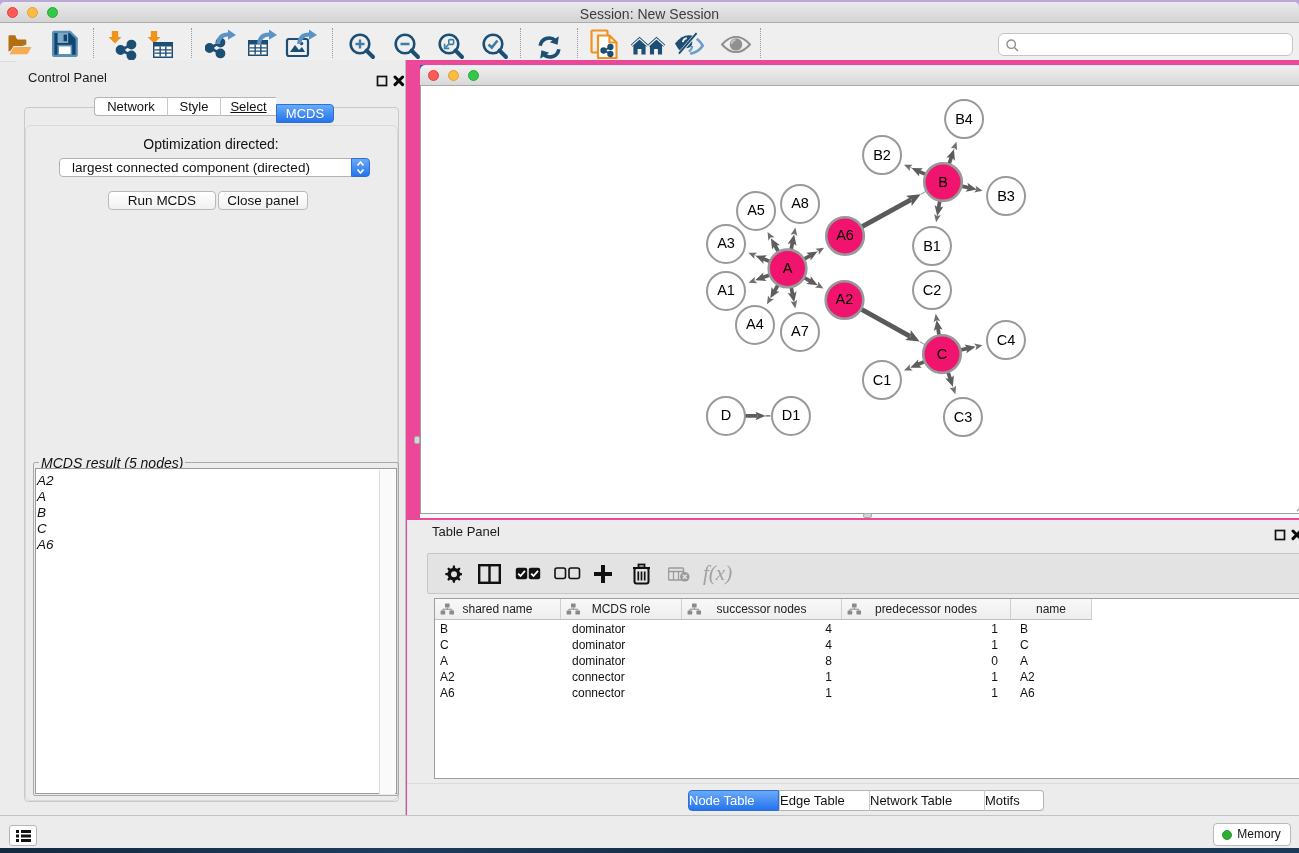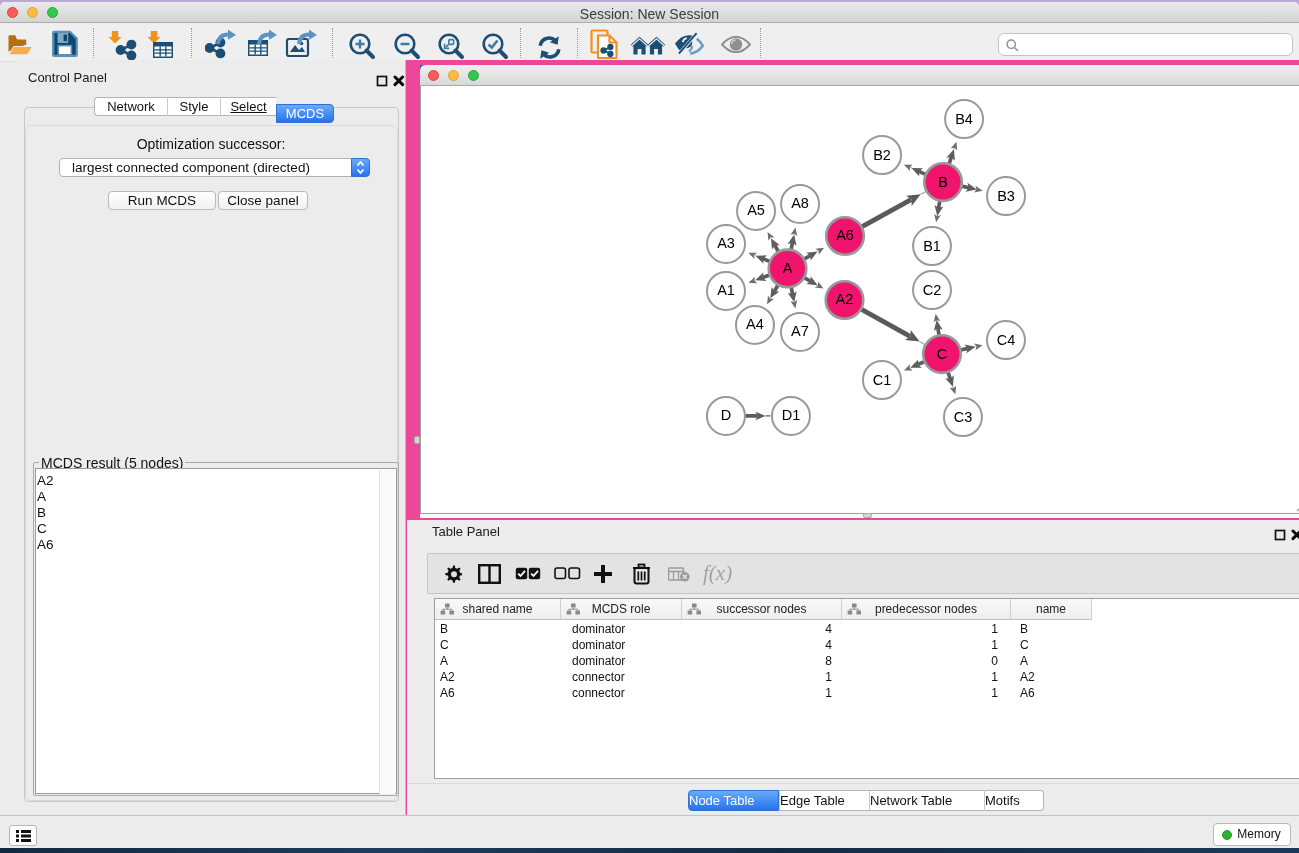--- a/index.html
+++ b/index.html
@@ -25,21 +25,21 @@
 #tabs{position:absolute;left:78px;top:37px;height:19px;display:flex;font-size:13px;}
 #tabs .tab{height:19px;line-height:18px;text-align:center;background:#fff;border-top:1px solid #b4b4b4;border-bottom:1px solid #b4b4b4;border-left:1px solid #c9c9c9;color:#111;}
 #tabs .tab:first-child{border-radius:4px 0 0 4px;border-left:1px solid #b4b4b4;}
 #tabs .tab.sel{background:linear-gradient(#6aaaf8,#2573ee);color:#fff;border:1px solid #2e6fd4;border-radius:0 4px 4px 0;}
 #cpanelbox{position:absolute;left:8px;top:47px;width:375px;height:695px;border:1px solid #c9c9c9;border-radius:4px;}
 #cpanelbox2{position:absolute;left:9px;top:65px;width:373px;height:676px;border:1px solid #d9d9d9;border-radius:6px;}
 #optlabel{position:absolute;left:0;top:76px;width:390px;text-align:center;font-size:14px;color:#111;}
 #combo{position:absolute;left:43px;top:98px;width:311px;height:19px;background:#fff;border:1px solid #b2b2b2;border-radius:4px;font-size:13.5px;color:#111;line-height:17px;padding-left:12px;}
 #combobtn{position:absolute;right:-1px;top:-1px;width:19px;height:19px;background:linear-gradient(#6aaaf8,#2573ee);border:1px solid #2e6fd4;border-radius:0 4px 4px 0;}
 .btn{position:absolute;height:19px;background:linear-gradient(#ffffff,#f1f1f1);border:1px solid #b9b9b9;border-radius:4px;font-size:13.5px;color:#111;text-align:center;line-height:17px;}
-#grp{position:absolute;left:17px;top:402px;width:366px;height:334px;border:1px solid #a9a9a9;border-radius:2px;}
+#grp{position:absolute;left:17px;top:402px;width:366px;height:334px;border:1px solid #a9a9a9;border-radius:2px;font-style:italic;}
 #grplegend{position:absolute;left:5px;top:-8px;background:#ececec;padding:0 2px;font-size:14px;color:#111;}
 #listbox{position:absolute;left:1px;top:5px;width:362px;height:326px;background:#fff;border:1px solid #9b9b9b;font-size:13.5px;color:#111;padding-top:4px;}
 #listbox .li{height:16px;line-height:16px;padding-left:1px;}
 #sbtrack{position:absolute;right:1px;top:1px;width:16px;height:324px;background:#fafafa;border-left:1px solid #dcdcdc;}
 
 #bluecorner{position:absolute;left:404px;top:5px;width:895px;height:14px;background:#2a62b5;}
 #netwin{position:absolute;left:404px;top:5px;width:895px;height:450px;border-radius:5px 5px 0 0;overflow:hidden;}
 #nettitle{position:absolute;left:0;top:0;width:895px;height:21px;background:linear-gradient(#f0f0f0,#d8d8d8);border-bottom:1px solid #a9a9a9;border-radius:5px 5px 0 0;}
 #nettitle .t1{left:8px;background:#fc5b57;border:1px solid #e2433e;}
 #nettitle .t2{left:28px;background:#fdbc40;border:1px solid #e0a135;}
@@ -218,21 +218,21 @@
             <path d="M19 2 L26.6 9.6 M26.6 2 L19 9.6" stroke="#0a0a0a" stroke-width="3" stroke-linecap="round"></path>
           </svg></div>
       <div id="cpanelbox"></div>
       <div id="cpanelbox2"></div>
       <div id="tabs">
         <div class="tab" style="width:73px;">Network</div>
         <div class="tab" style="width:53px;">Style</div>
         <div class="tab" style="width:56px;text-decoration:underline;">Select</div>
         <div class="tab sel" style="width:58px;margin-top:7px;">MCDS</div>
       </div>
-      <div id="optlabel">Optimization successor:</div>
+      <div id="optlabel">Optimization directed:</div>
       <div id="combo">largest connected component (directed)
         <div id="combobtn"><svg width="17" height="17" viewBox="0 0 17 17">
               <path d="M5.5 6.5 L8.5 3 L11.5 6.5" fill="none" stroke="#fff" stroke-width="1.8" stroke-linejoin="round"></path>
               <path d="M5.5 10.5 L8.5 14 L11.5 10.5" fill="none" stroke="#fff" stroke-width="1.8" stroke-linejoin="round"></path>
             </svg></div>
       </div>
       <div class="btn" style="left:92px;top:131px;width:108px;">Run MCDS</div>
       <div class="btn" style="left:202px;top:131px;width:90px;">Close panel</div>
       <div id="grp">
         <div id="grplegend">MCDS result (5 nodes)</div>

